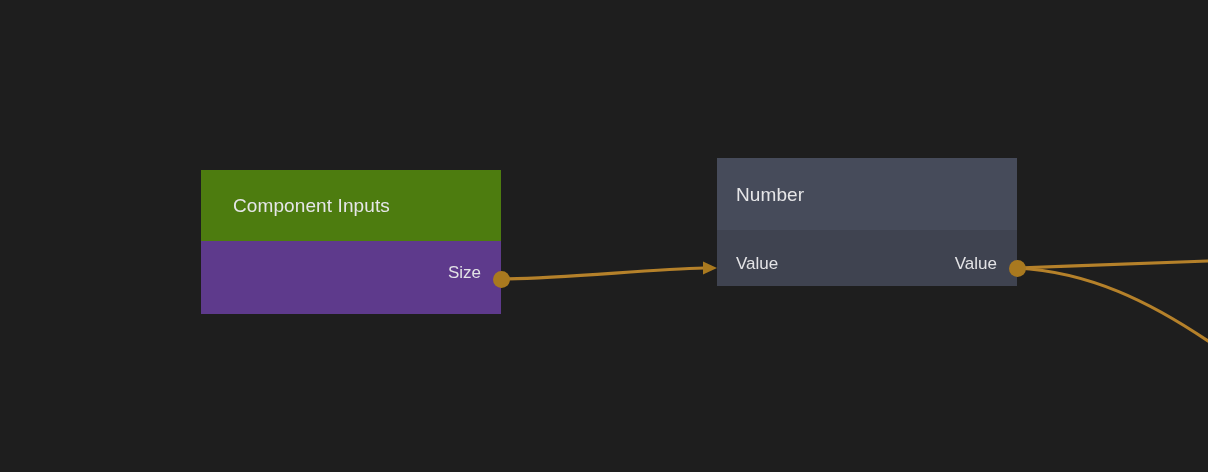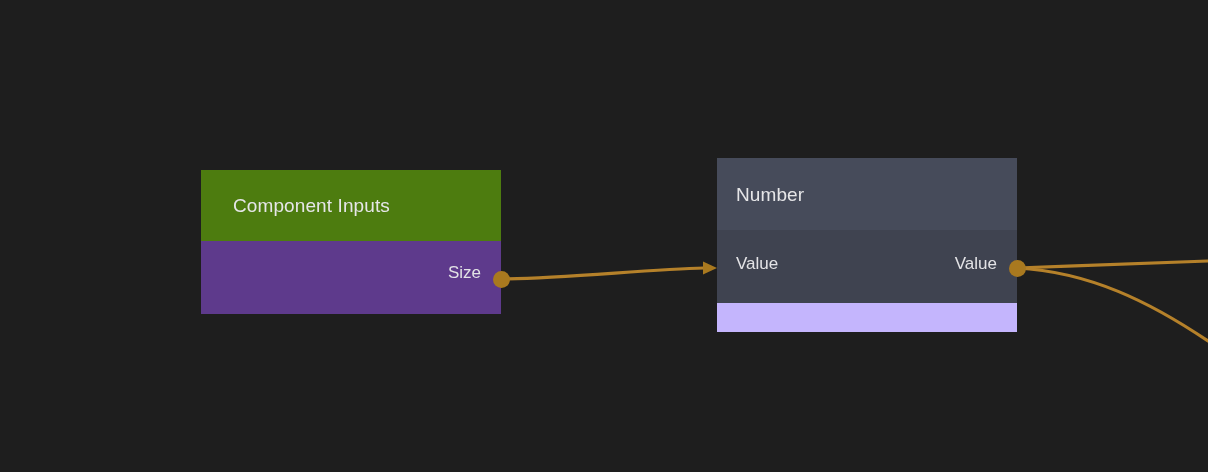--- a/index.html
+++ b/index.html
@@ -88,21 +88,21 @@
   #node-component-inputs .port-row {
     top: 20px;
     padding-right: 20px;
   }
 
   
   #node-number {
     left: 717px;
     top: 158px;
     width: 300px;
-    height: 174px;
+    height: 128px;
     background: #c4b5fd;
   }
   #node-number .node-header {
     height: 72px;
     background: #464b5a;
     padding-left: 19px;
   }
   #node-number .node-body {
     height: 73px;
     background: #3f4350;

